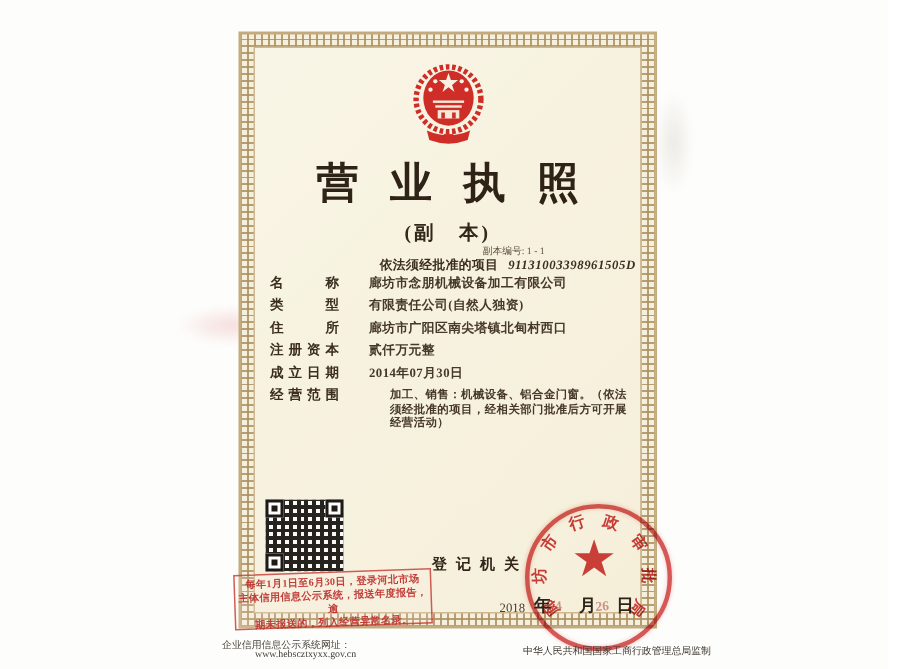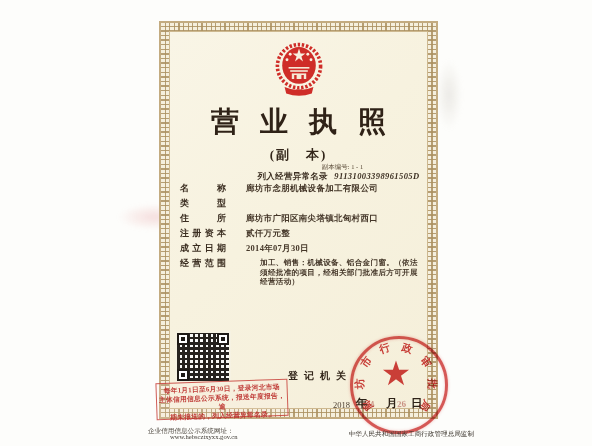--- a/index.html
+++ b/index.html
@@ -154,31 +154,32 @@
       <rect x="33" y="43" width="3" height="5" fill="#cf2d28"></rect>
       <path d="M12 58 Q30 66 48 58 L46 66 Q30 72 14 66 Z" fill="#cf2d28"></path>
       <rect x="26" y="61" width="8" height="7" fill="#cf2d28"></rect>
     </svg>
 
     <div class="title">营业执照</div>
     <div class="subtitle">(副　本)</div>
     <div class="copy-no">副本编号: 1 - 1</div>
 
     <div class="credit-line">
-      <span>列入经营异常名录</span>
+      <span>依法须经批准的项目</span>
       <span class="code">91131003398961505D</span>
     </div>
 
     <div class="fields">
       <div class="frow">
         <span class="flabel">名称</span>
         <span class="fvalue">廊坊市念朋机械设备加工有限公司</span>
       </div>
       <div class="frow">
         <span class="flabel">类型</span>
+        <span class="fvalue">有限责任公司(自然人独资)</span>
       </div>
       <div class="frow">
         <span class="flabel">住所</span>
         <span class="fvalue">廊坊市广阳区南尖塔镇北甸村西口</span>
       </div>
       <div class="frow">
         <span class="flabel">注册资本</span>
         <span class="fvalue">贰仟万元整</span>
       </div>
       <div class="frow">

